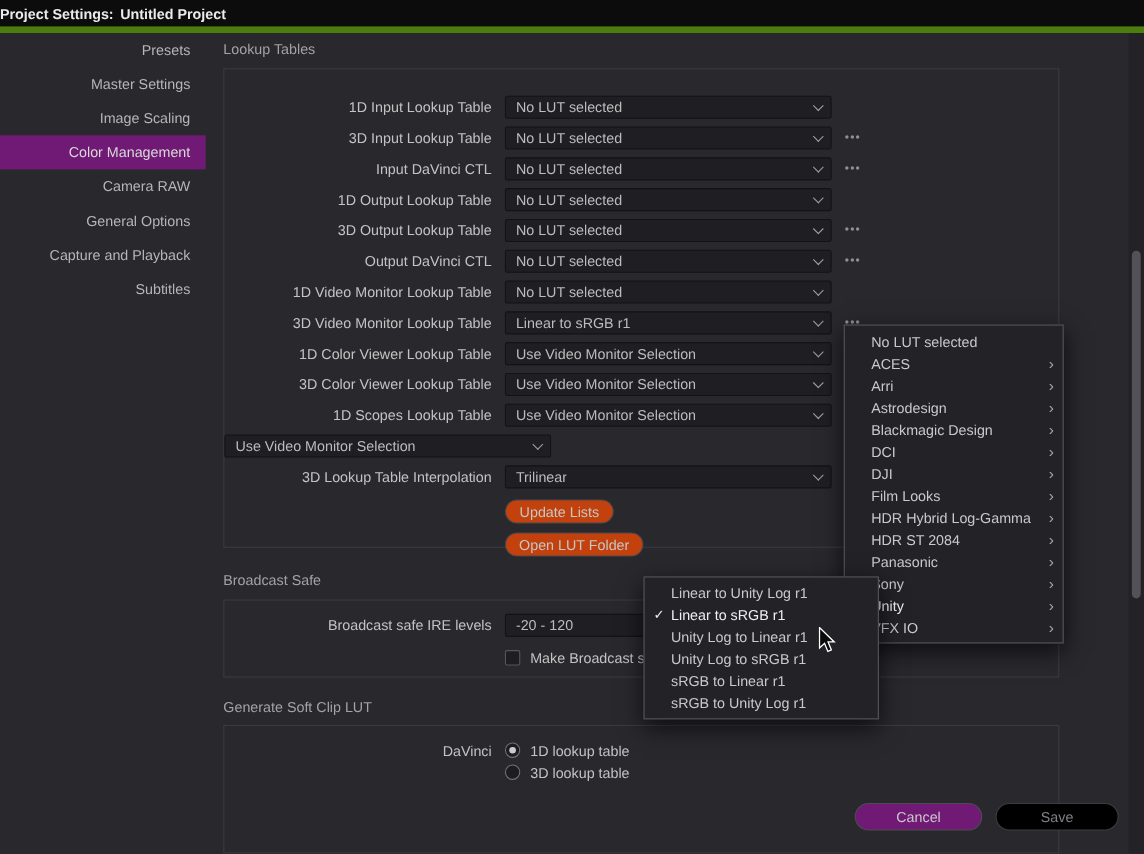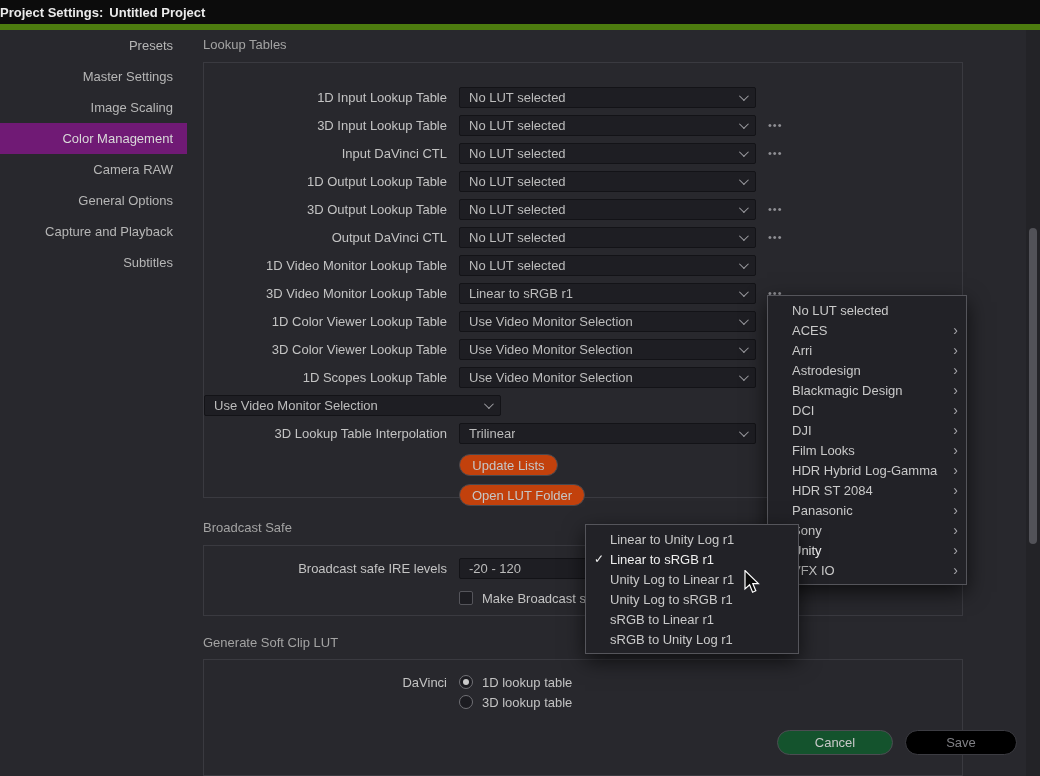--- a/index.html
+++ b/index.html
@@ -77,21 +77,21 @@
     content:""; position:absolute; left:3px; top:3px; width:6px; height:6px;
     border-radius:50%; background:#cbcbcb;
   }
   .radio-label { margin-left:9px; color:#c3c3c3; }
 
   
   .fbtn {
     position:absolute; height:25px; border-radius:13px; font-size:13px;
     font-family:inherit; display:flex; align-items:center; justify-content:center; cursor:default;
   }
-  .fbtn.cancel { left:777px; top:730px; width:116px; background:#14532d; border:1px solid #4c4c52; color:#c9c9c9; }
+  .fbtn.cancel { left:777px; top:730px; width:116px; background:#701a75; border:1px solid #4c4c52; color:#c9c9c9; }
   .fbtn.save { left:905px; top:730px; width:112px; background:#000000; border:1px solid #3c3c42; color:#808085; }
 
   
   .scroll-track { position:absolute; right:0; top:30px; width:14px; height:746px; background:#232327; }
   .scroll-thumb { position:absolute; left:3px; top:198px; width:8px; height:316px; border-radius:4px; background:#525258; }
 
   
   .menu {
     position:absolute; background:#222227; border:1px solid #55555b;
     box-shadow:0 7px 20px rgba(0,0,0,0.65); padding:4px 0; z-index:20;

